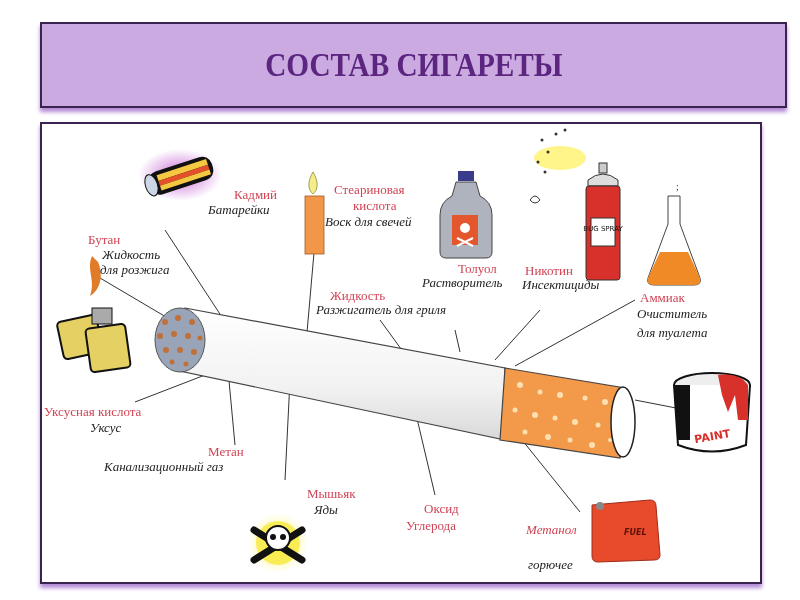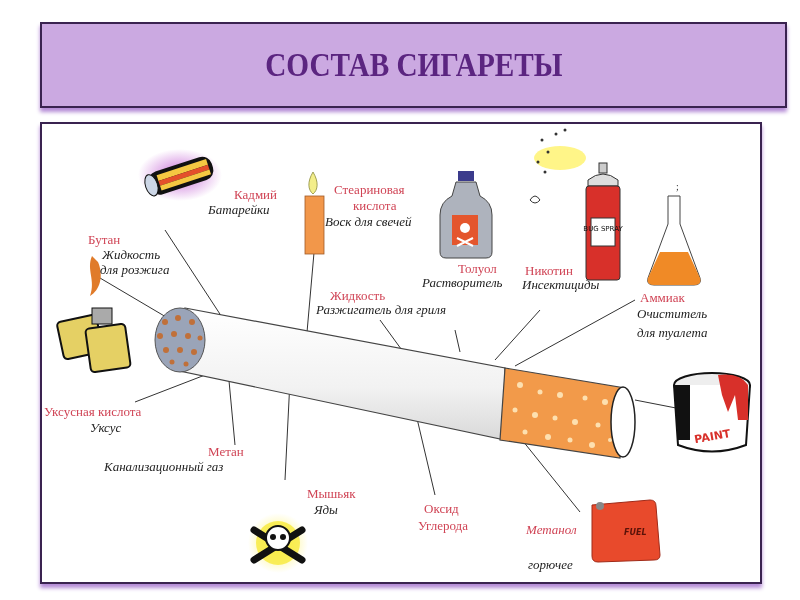--- a/index.html
+++ b/index.html
@@ -203,17 +203,17 @@
 <div class="lbl red" style="left:44px;top:405px;">Уксусная кислота</div>
 <div class="lbl it" style="left:90px;top:421px;">Уксус</div>
 
 <div class="lbl red" style="left:196px;top:445px;margin-left:12px;">Метан</div>
 <div class="lbl it" style="left:104px;top:460px;text-align:center;">Канализационный газ</div>
 
 <div class="lbl red" style="left:307px;top:487px;">Мышьяк</div>
 <div class="lbl it" style="left:314px;top:503px;">Яды</div>
 
 <div class="lbl red" style="left:424px;top:502px;">Оксид</div>
-<div class="lbl red" style="left:418px;top:519px;">Углерода</div>
+<div class="lbl red" style="left:406px;top:519px;">Углерода</div>
 
 <div class="lbl red" style="left:526px;top:523px;font-style:italic;">Метанол</div>
 <div class="lbl it" style="left:521px;top:565px;margin-top:39px;">Ракетное</div>
 <div class="lbl it" style="left:528px;top:558px;">горючее</div>
 
 </body></html>

